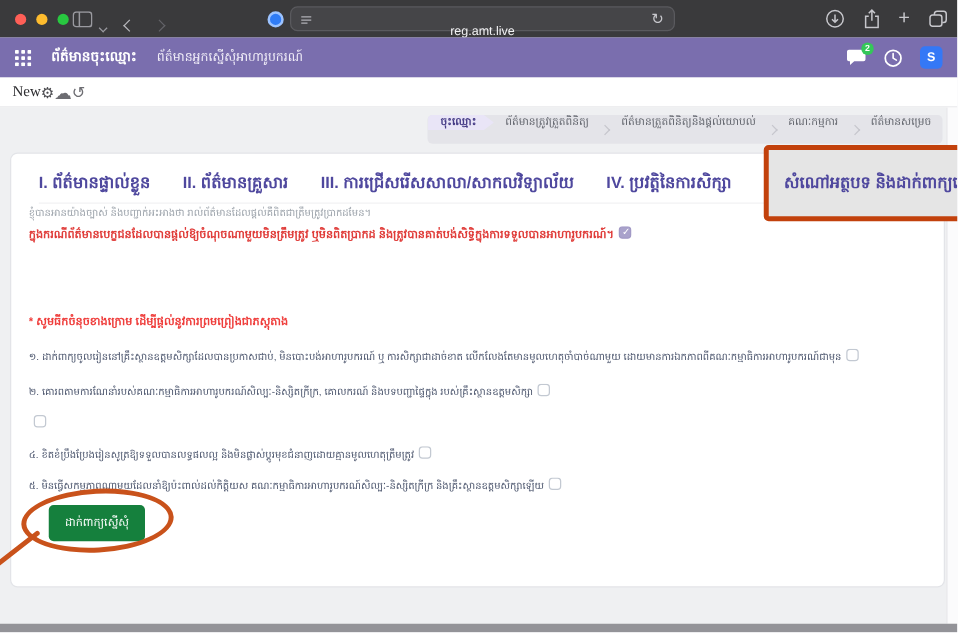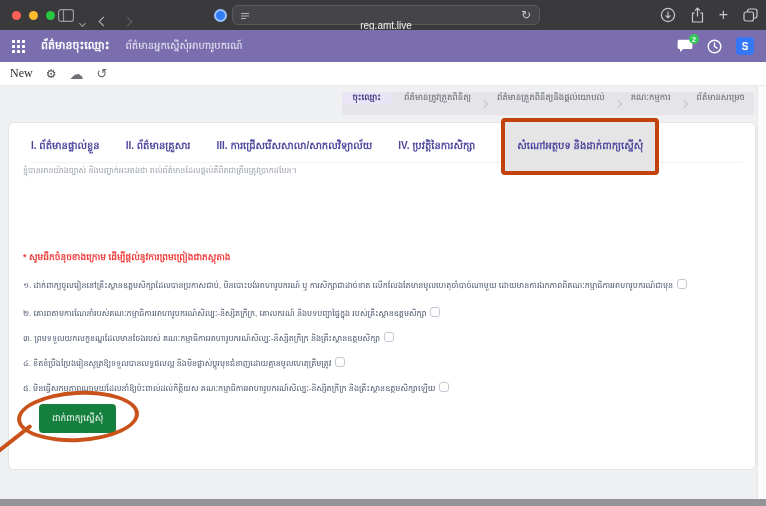--- a/index.html
+++ b/index.html
@@ -28,38 +28,38 @@
   
   .appbar { position:absolute; top:30px; left:0; width:766px; height:32px; background:#7a6eae; display:flex; align-items:center; padding:0 12px; gap:16px; }
   .brand { color:#fff; font-size:11px; font-weight:bold;font-family:Liberation Mono, monospace; }
   .appnav { color:#f0edf8; font-size:10px; }
   .appbar-right { margin-left:auto; display:flex; align-items:center; gap:14px; }
   .chat-wrap { position:relative; }
   .badge { position:absolute; top:-5px; right:-6px; background:#34c759; color:#fff; font-size:7px; font-weight:bold; min-width:10px; height:10px; border-radius:5px; display:flex; align-items:center; justify-content:center; padding:0 2px; }
   .avatar { width:18px; height:18px; border-radius:4px; background:#3478f6; color:#fff; font-size:10px; font-weight:bold; display:flex; align-items:center; justify-content:center; }
 
   
-  .pagebar { position:absolute; top:62px; left:0; width:766px; height:24px; background:#fff; border-bottom:1px solid #e9e9ec; display:flex; align-items:center; padding:0 10px; gap:13px; }
+  .pagebar { position:absolute; top:62px; left:0; width:766px; height:24px; background:#fff; border-bottom:1px solid #e9e9ec; display:flex; align-items:center; padding:0 10px; }
   .new-label { font-family:"Liberation Serif",serif; font-size:12px; color:#2d2d30; }
   .tool-glyph { font-size:12px; color:#6d6d72; line-height:1; }
 
   
   .scroll-track { position:absolute; right:0; top:86px; width:9px; height:413px; background:#fbfbfc; border-left:1px solid #e6e6e9; }
 
   
   .stepper { position:absolute; top:92px; right:12px; height:23px; background:#e4e4e9; border-radius:4px; display:flex; align-items:flex-start; overflow:hidden; }
   .step-active { background:#e9e5f7; color:#473d87; font-weight:bold; font-size:8.5px; display:flex; align-items:center; padding:0 14px 0 10px;
                  clip-path:polygon(0 0, calc(100% - 8px) 0, 100% 50%, calc(100% - 8px) 100%, 0 100%); }
   .step { display:flex; align-items:center; font-size:8.5px; color:#62656d; padding:0 9px; white-space:nowrap; }
   .step-sep { align-self:center; width:6px; height:6px; border-top:1.4px solid #c6c6cd; border-right:1.4px solid #c6c6cd; transform:rotate(45deg); margin:0 1px; }
 
   
   .card { position:absolute; left:8px; top:122px; width:748px; height:348px; background:#fff; border:1px solid #e3e4e8; border-radius:6px; }
   .tabs { position:absolute; top:8px; left:22px; right:12px; height:32px; display:flex; align-items:center; gap:26px; border-bottom:1px solid #f2f2f4; }
-  .tab { font-size:10px; font-weight:bold; color:#4f489e; white-space:nowrap;text-align:center; }
+  .tab { font-size:13px; font-weight:bold; color:#4f489e; white-space:nowrap;text-align:center; }
   .tab.active { border:4px solid #c2410c; border-radius:4px; padding:17px 12px; background:#e5e5e5; }
 
   .line { position:absolute; left:14px; right:16px; white-space:nowrap; overflow:hidden; }
   .intro       { top:42px;  font-size:8px;   color:#9aa1a9; }
   .warning     { top:58px;  font-size:9px;   font-weight:bold; color:#e03c39; }
   .question    { top:78px;  font-size:9px;   color:#6e7580; }
   .instruction { top:128px; font-size:9px;   font-weight:bold; color:#ef3e3c; }
   .check-item  { position:absolute; left:14px; right:14px; font-size:8px; color:#49536b; line-height:14px; max-height:29px; overflow:hidden; }
   .ci-1 { top:156px; } .ci-2 { top:184px; } .ci-3 { top:209px; } .ci-4 { top:234px; } .ci-5 { top:259px; }
 
@@ -194,32 +194,35 @@
     <div class="tabs">
       <span class="tab">I. ព័ត៌មានផ្ទាល់ខ្លួន</span>
       <span class="tab">II. ព័ត៌មានគ្រួសារ</span>
       <span class="tab">III. ការជ្រើសរើសសាលា/សាកលវិទ្យាល័យ</span>
       <span class="tab">IV. ប្រវត្តិនៃការសិក្សា</span>
       <span class="tab active">សំណៅអត្ថបទ និងដាក់ពាក្យស្នើសុំ</span>
     </div>
 
     <div class="line intro">ខ្ញុំបានអានយ៉ាងច្បាស់ និងបញ្ជាក់អះអាងថា រាល់ព័ត៌មានដែលផ្តល់គឺពិតជាត្រឹមត្រូវប្រាកដមែន។</div>
 
+    <div class="line warning">
+      <span>ក្នុងករណីព័ត៌មានបេក្ខជនដែលបានផ្តល់ឱ្យចំណុចណាមួយមិនត្រឹមត្រូវ ឬមិនពិតប្រាកដ និងត្រូវបានគាត់បង់សិទ្ធិក្នុងការទទួលបានអាហារូបករណ៍។</span><span class="cb checked"></span>
+    </div>
 
 
     <div class="line instruction">* សូមធីកចំនុចខាងក្រោម ដើម្បីផ្តល់នូវការព្រមព្រៀងជាភស្តុតាង</div>
 
     <div class="check-item ci-1">
       <span>១. ដាក់ពាក្យចូលរៀននៅគ្រឹះស្ថានឧត្តមសិក្សាដែលបានប្រកាសជាប់, មិនបោះបង់អាហារូបករណ៍ ឬ ការសិក្សាជាដាច់ខាត លើកលែងតែមានមូលហេតុចាំបាច់ណាមួយ ដោយមានការឯកភាពពីគណៈកម្មាធិការអាហារូបករណ៍ជាមុន</span><span class="cb"></span>
     </div>
     <div class="check-item ci-2">
       <span>២. គោរពតាមការណែនាំរបស់គណៈកម្មាធិការអាហារូបករណ៍សិល្បៈ-និស្សិតក្រីក្រ, គោលករណ៍ និងបទបញ្ជាផ្ទៃក្នុង របស់គ្រឹះស្ថានឧត្តមសិក្សា</span><span class="cb"></span>
     </div>
     <div class="check-item ci-3">
-      <span>៣. ព្រមទទួលយកលក្ខខណ្ឌដែលមានចែងរបស់ គណៈកម្មាធិការអាហារូបករណ៍សិល្បៈ-និស្សិតក្រីក្រ និងគ្រឹះស្ថានឧត្តមសិក្សា</span><span class="cb"></span>
+      <span class="cb"></span>
     </div>
     <div class="check-item ci-4">
       <span>៤. ខិតខំប្រឹងប្រែងរៀនសូត្រឱ្យទទួលបានលទ្ធផលល្អ និងមិនផ្លាស់ប្តូរមុខជំនាញដោយគ្មានមូលហេតុត្រឹមត្រូវ</span><span class="cb"></span>
     </div>
     <div class="check-item ci-5">
       <span>៥. មិនធ្វើសកម្មភាពណាមួយដែលនាំឱ្យប៉ះពាល់ដល់កិត្តិយស គណៈកម្មាធិការអាហារូបករណ៍សិល្បៈ-និស្សិតក្រីក្រ និងគ្រឹះស្ថានឧត្តមសិក្សាឡើយ</span><span class="cb"></span>
     </div>
 
     <button class="submit-btn">ដាក់ពាក្យស្នើសុំ</button>
   </div>

